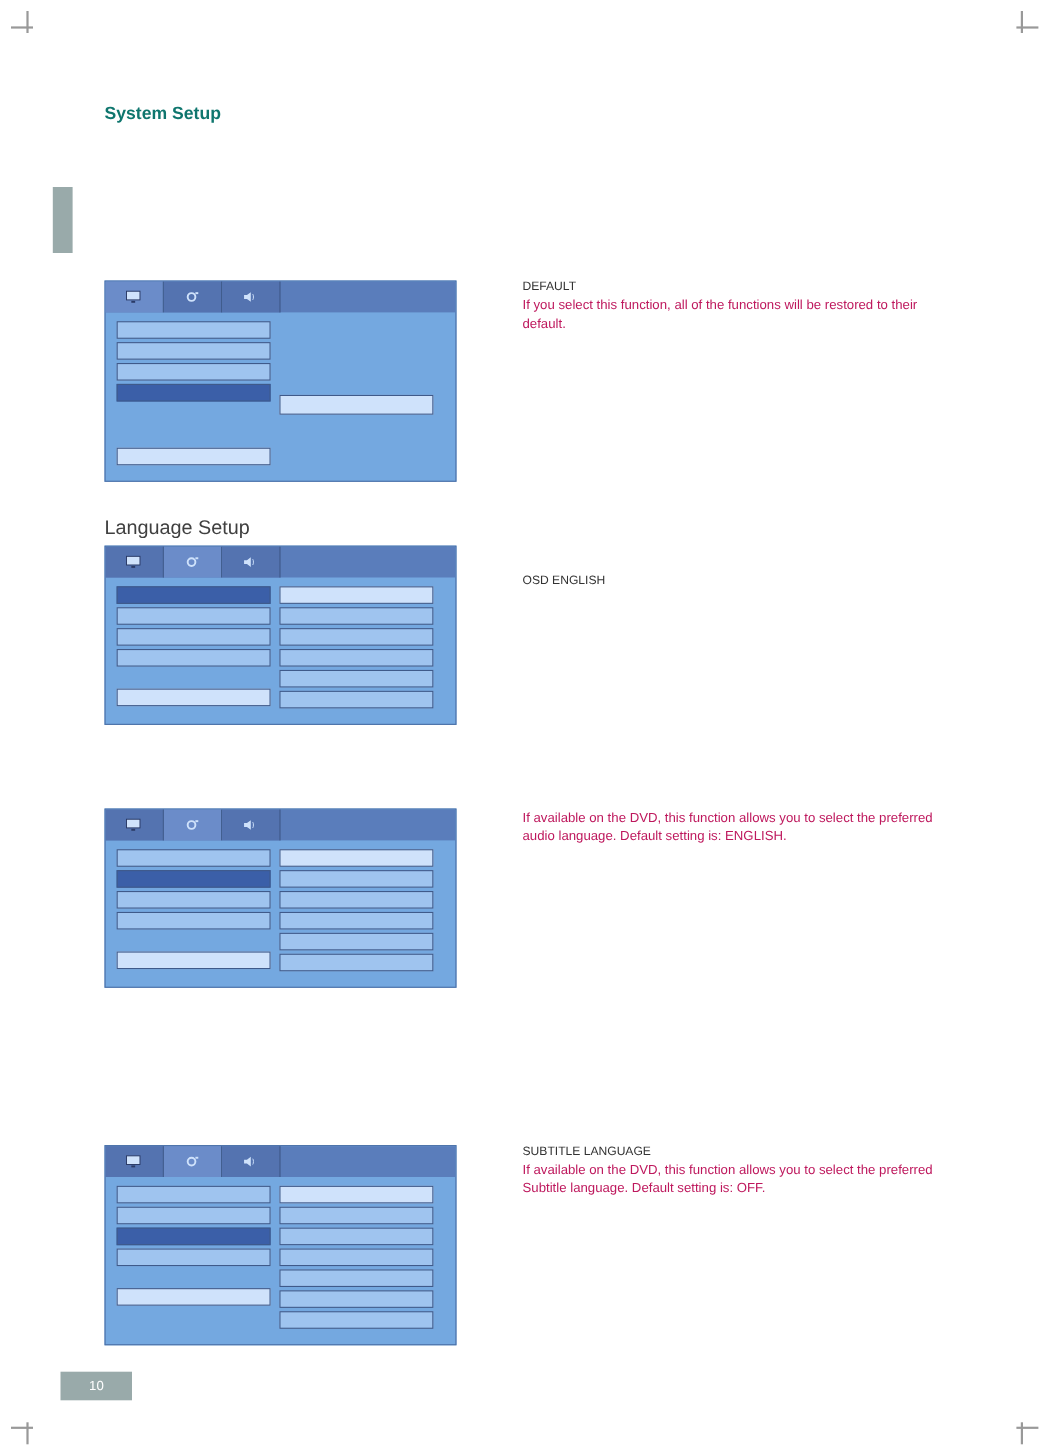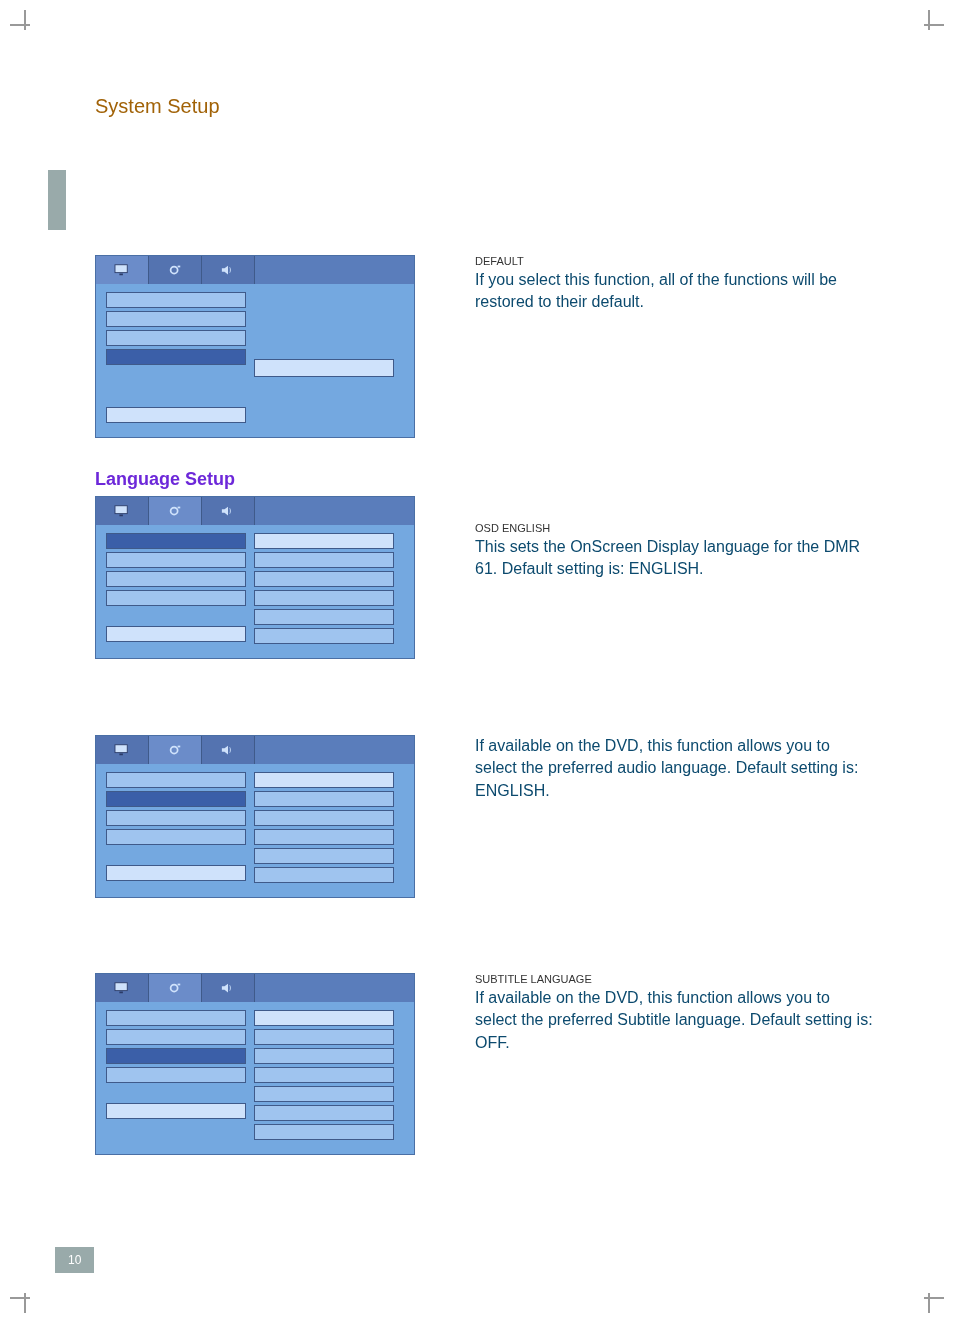--- a/index.html
+++ b/index.html
@@ -4,45 +4,45 @@
 <style>
   html,body{margin:0;padding:0;background:#fff;font-family:Arial,Helvetica,sans-serif;color:#333}
   .page{position:relative;width:954px;height:1323px;margin:0 auto;background:#fff}
   .cropmark{position:absolute;width:30px;height:30px}
   .cropmark::before,.cropmark::after{content:"";position:absolute;background:#999}
   .cm-tl{top:10px;left:10px}.cm-tr{top:10px;right:10px}.cm-bl{bottom:10px;left:10px}.cm-br{bottom:10px;right:10px}
   .cm-tl::before{width:20px;height:2px;top:14px;left:0}.cm-tl::after{width:2px;height:20px;top:0;left:14px}
   .cm-tr::before{width:20px;height:2px;top:14px;right:0}.cm-tr::after{width:2px;height:20px;top:0;right:14px}
   .cm-bl::before{width:20px;height:2px;bottom:14px;left:0}.cm-bl::after{width:2px;height:20px;bottom:0;left:14px}
   .cm-br::before{width:20px;height:2px;bottom:14px;right:0}.cm-br::after{width:2px;height:20px;bottom:0;right:14px}
-  .title-main{position:absolute;top:95px;left:95px;font-weight:normal;font-size:20px;color:#a16207}
+  .title-main{position:absolute;top:95px;left:95px;font-weight:bold;font-size:16px;color:#0f766e}
   .side-tab{position:absolute;top:170px;left:48px;width:18px;height:60px;background:#9aa}
-  .pagenum{position:absolute;bottom:50px;left:55px;background:#9aa;color:#fff;font-size:12px;padding:6px 13px}
+  .pagenum{position:absolute;bottom:50px;left:55px;background:#9aa;color:#fff;font-size:12px;padding:6px 26px}
   .block{position:absolute;left:95px;width:780px}
   .left-col{width:340px;float:left}
   .right-col{width:400px;float:right}
   .clear{clear:both}
-  .subtitle{font-weight:bold;font-size:18px;color:#6d28d9;margin:4px 0 6px 0}
+  .subtitle{font-weight:normal;font-size:18px;color:#404040;margin:4px 0 6px 0}
   .sec-title{font-size:11px;color:#333;margin-bottom:2px}
-  .sec-body{font-size:16px;line-height:1.4;color:#0c4a6e}
+  .sec-body{font-size:12px;line-height:1.4;color:#be185d}
   .osd{width:320px;border:1px solid #4a6fa5;background:#74a8e0;padding:0;box-sizing:border-box}
   .osd-tabs{display:flex;height:28px;background:#5a7dbb}
   .osd-tab{flex:0 0 52px;border-right:1px solid #3f5a8a;display:flex;align-items:center;justify-content:center;background:#6b8cc9}
   .osd-tab svg{width:18px;height:14px}
   .osd-tab.dim{background:#5473b0}
   .osd-body{padding:8px 10px 14px 10px;display:flex;gap:8px}
   .menu-col{width:140px;display:flex;flex-direction:column;gap:3px}
   .opt-col{width:140px;display:flex;flex-direction:column;gap:3px}
   .row{height:14px;border:1px solid #3f5a8a;background:#9fc4ef}
   .row.sel{background:#3b5fa8}
   .row.spacer{border:none;background:transparent;height:8px}
   #b1{top:255px}
   #b2{top:465px}
   #b3{top:735px}
-  #b4{top:973px}
+  #b4{top:1041px}
 </style>
 </head>
 <body>
 
 <div class="page">
   <div class="cropmark cm-tl"></div>
   <div class="cropmark cm-tr"></div>
   <div class="cropmark cm-bl"></div>
   <div class="cropmark cm-br"></div>
 
@@ -137,21 +137,20 @@
             <div class="row"></div>
             <div class="row"></div>
             <div class="row"></div>
             <div class="row"></div>
           </div>
         </div>
       </div>
     </div>
     <div class="right-col" style="padding-top:26px">
       <div class="sec-title">OSD ENGLISH</div>
-      <div class="sec-body">This sets the OnScreen Display language for the DMR 61. Default setting is: ENGLISH.</div>
     </div>
     <div class="clear"></div>
   </div>
 
   <div class="block" id="b3">
     <div class="left-col">
       <div class="osd">
         <div class="osd-tabs">
           <div class="osd-tab dim">
               <svg viewBox="0 0 20 16">

